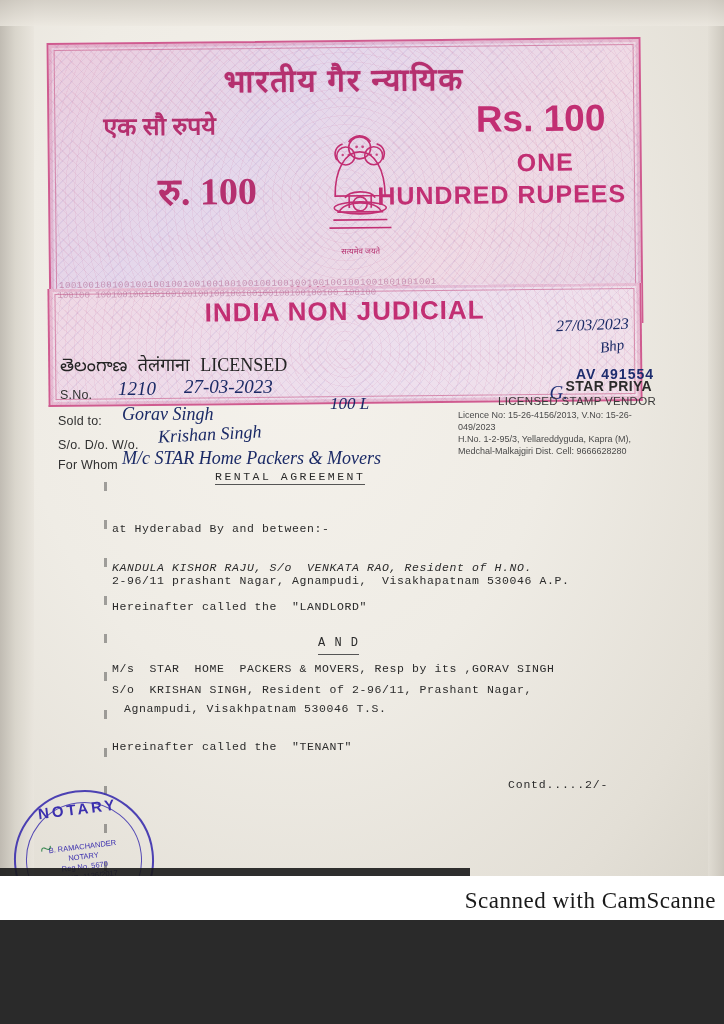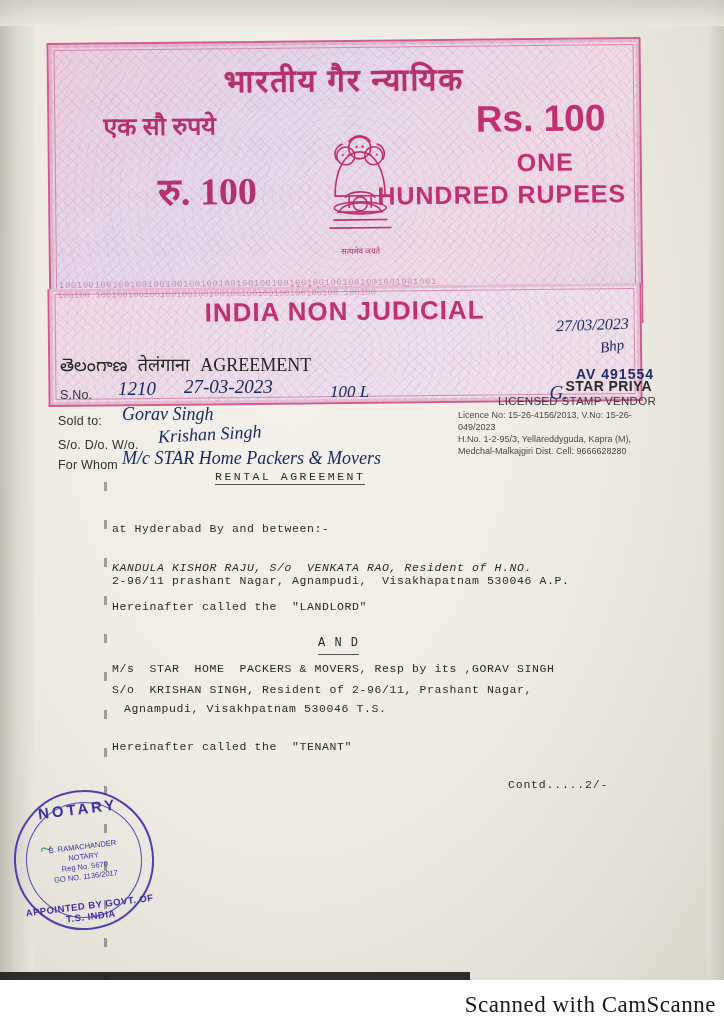--- a/index.html
+++ b/index.html
@@ -6,21 +6,21 @@
     margin: 0;
     padding: 0;
     background: #2a2a2a;
   }
   body {
     font-family: "Liberation Sans", sans-serif;
   }
   #page {
     position: relative;
     width: 724px;
-    height: 1024px;
+    height: 920px;
     overflow: hidden;
     background: #e8e4de;
   }
   
   .paper {
     position: absolute;
     inset: 0;
     background:
       radial-gradient(ellipse at 40% 35%, #f5f2ec 0%, #efece5 45%, #e3dfd6 80%, #d8d4ca 100%);
   }
@@ -464,37 +464,37 @@
     <div style="position:absolute;top:-26px;left:0;right:0;text-align:center;font-family:'Liberation Serif',serif;font-weight:bold;font-size:24px;color:#b5306f;letter-spacing:1px;">भारत INDIA</div>
     <div style="position:absolute;top:10px;left:0;right:0;text-align:center;font-family:'Liberation Sans',sans-serif;font-weight:bold;font-size:26px;color:#c22f73;letter-spacing:1px;">INDIA NON JUDICIAL</div>
   </div>
 
   <div class="hand hw-date-top">27/03/2023</div>
   <div class="hand hw-sign-top">Bhp</div>
 
   <div class="telangana-line">
     <span class="tel-script">తెలంగాణ</span>
     <span class="tel-script" style="margin-left:6px">तेलंगाना</span>
-    <span style="margin-left:6px">AGREEMENT</span>
+    <span style="margin-left:6px">LICENSED</span>
   </div>
 
   <div class="vendor-serial">AV 491554</div>
   <div class="vendor-sign hand" style="top:382px;right:156px;font-size:19px;">G.</div>
   <div class="vendor-name">STAR PRIYA</div>
   <div class="vendor-role">LICENSED STAMP VENDOR</div>
   <div class="vendor-lic">
     <div>Licence No: 15-26-4156/2013, V.No: 15-26-049/2023</div>
     <div>H.No. 1-2-95/3, Yellareddyguda, Kapra (M),</div>
     <div>Medchal-Malkajgiri Dist. Cell: 9666628280</div>
   </div>
 
   <div class="form-label" style="left:60px; top:388px;">S.No.</div>
   <div class="hand" style="left:118px; top:378px; font-size:19px;">1210</div>
   <div class="hand" style="left:184px; top:376px; font-size:19px;">27-03-2023</div>
-  <div class="hand" style="left:330px; top:382px; font-size:17px;text-align:center;">100 L</div>
+  <div class="hand" style="left:330px; top:394px; font-size:17px;text-align:center;">100 L</div>
 
   <div class="form-label" style="left:58px; top:414px;">Sold to:</div>
   <div class="hand" style="left:122px; top:404px; font-size:18px;">Gorav Singh</div>
 
   <div class="form-label" style="left:58px; top:438px;">S/o. D/o. W/o.</div>
   <div class="hand" style="left:158px; top:424px; font-size:18px; transform:rotate(-3deg);">Krishan Singh</div>
 
   <div class="form-label" style="left:58px; top:458px;">For Whom</div>
   <div class="hand" style="left:122px; top:448px; font-size:18px;">M/c STAR Home Packers &amp; Movers</div>
 

